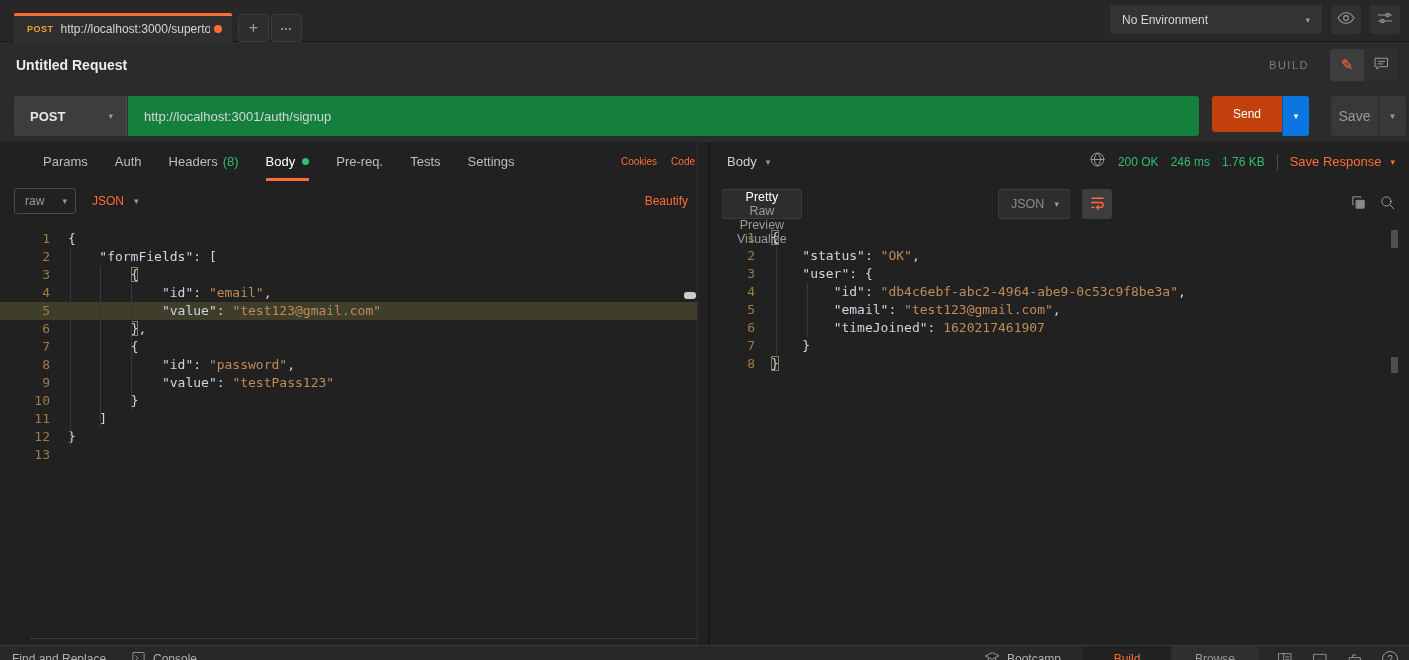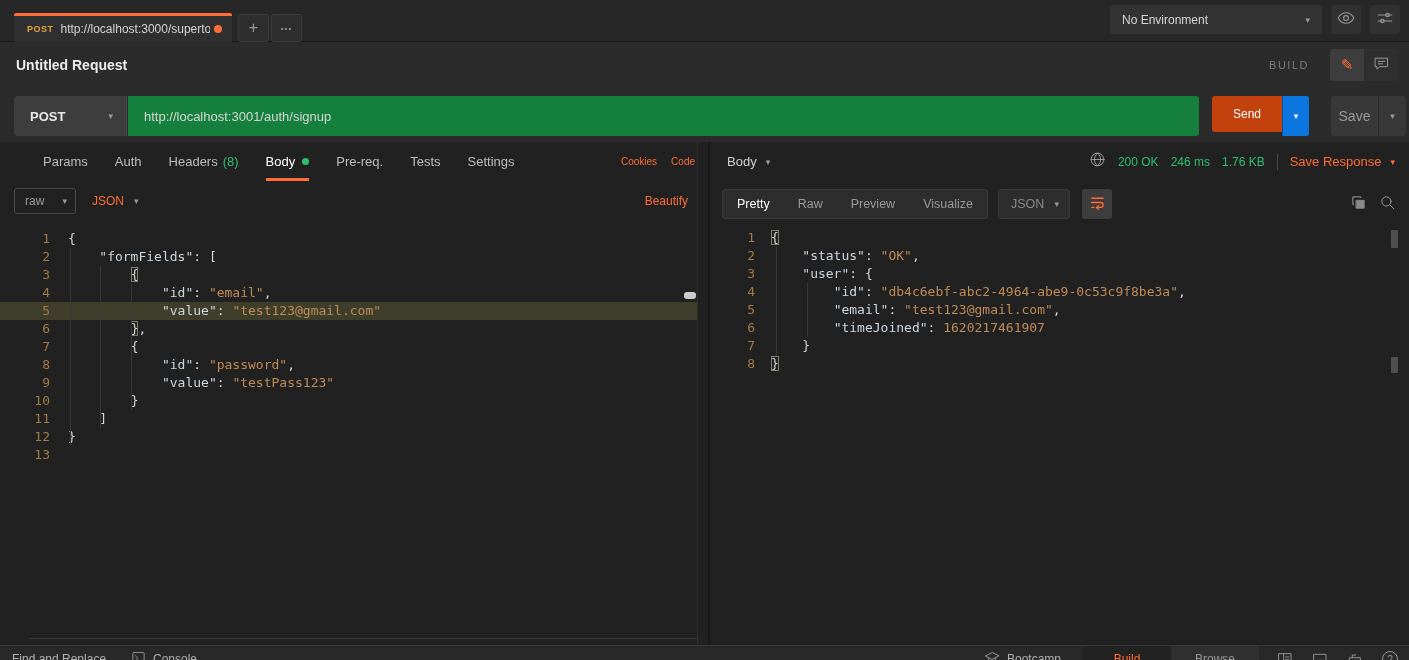--- a/index.html
+++ b/index.html
@@ -91,21 +91,21 @@
   .rheader { position:absolute; left:0; top:0; width:699px; height:39px; display:flex; align-items:center; }
   .body-select { display:flex; align-items:center; gap:9px; margin-left:17px; font-size:13px; color:#d0d0d0; cursor:pointer; }
   .rstats { margin-left:auto; display:flex; align-items:center; padding-right:14px; }
   .stat { color:#2fbf71; font-size:12px; margin-left:12px; }
   .rs-divider { width:1px; height:16px; background:#4a4a4a; margin:0 4px 0 12px; }
   .save-resp { display:flex; align-items:center; gap:9px; color:#ff6c37; font-size:13px; margin-left:8px; cursor:pointer; }
   .save-resp .chev { color:#ff6c37; }
   
   .rsub { position:absolute; left:0; top:39px; width:699px; height:42px; }
   .seg-views { position:absolute; left:12px; top:8px; height:30px; background:#2d2d2d; border:1px solid #3a3a3a; border-radius:3px;
-    display:flex; align-items:center; }
+    display:flex; align-items:center;flex-direction:column; }
   .seg { padding:0 14px; font-size:12.5px; color:#9a9a9a; height:28px; display:flex; align-items:center; cursor:pointer; }
   .seg.active { color:#ffffff; }
   .json-select { position:absolute; left:288px; top:8px; width:72px; height:30px; background:#2d2d2d; border:1px solid #3a3a3a; border-radius:3px;
     display:flex; align-items:center; justify-content:space-between; padding:0 10px 0 12px; font-size:12.5px; color:#8a8a8a; cursor:pointer; }
   .wrap-btn { position:absolute; left:372px; top:8px; width:30px; height:30px; background:#3d3d3d; border-radius:3px;
     display:flex; align-items:center; justify-content:center; cursor:pointer; }
   .copy-btn { position:absolute; left:640px; top:13px; cursor:pointer; }
   .search-btn { position:absolute; left:669px; top:13px; cursor:pointer; }
   
   .statusbar { position:absolute; left:0; top:645px; width:1409px; height:26px; background:#282828; border-top:1px solid #393939; font-size:12px; color:#b2b2b2; }

